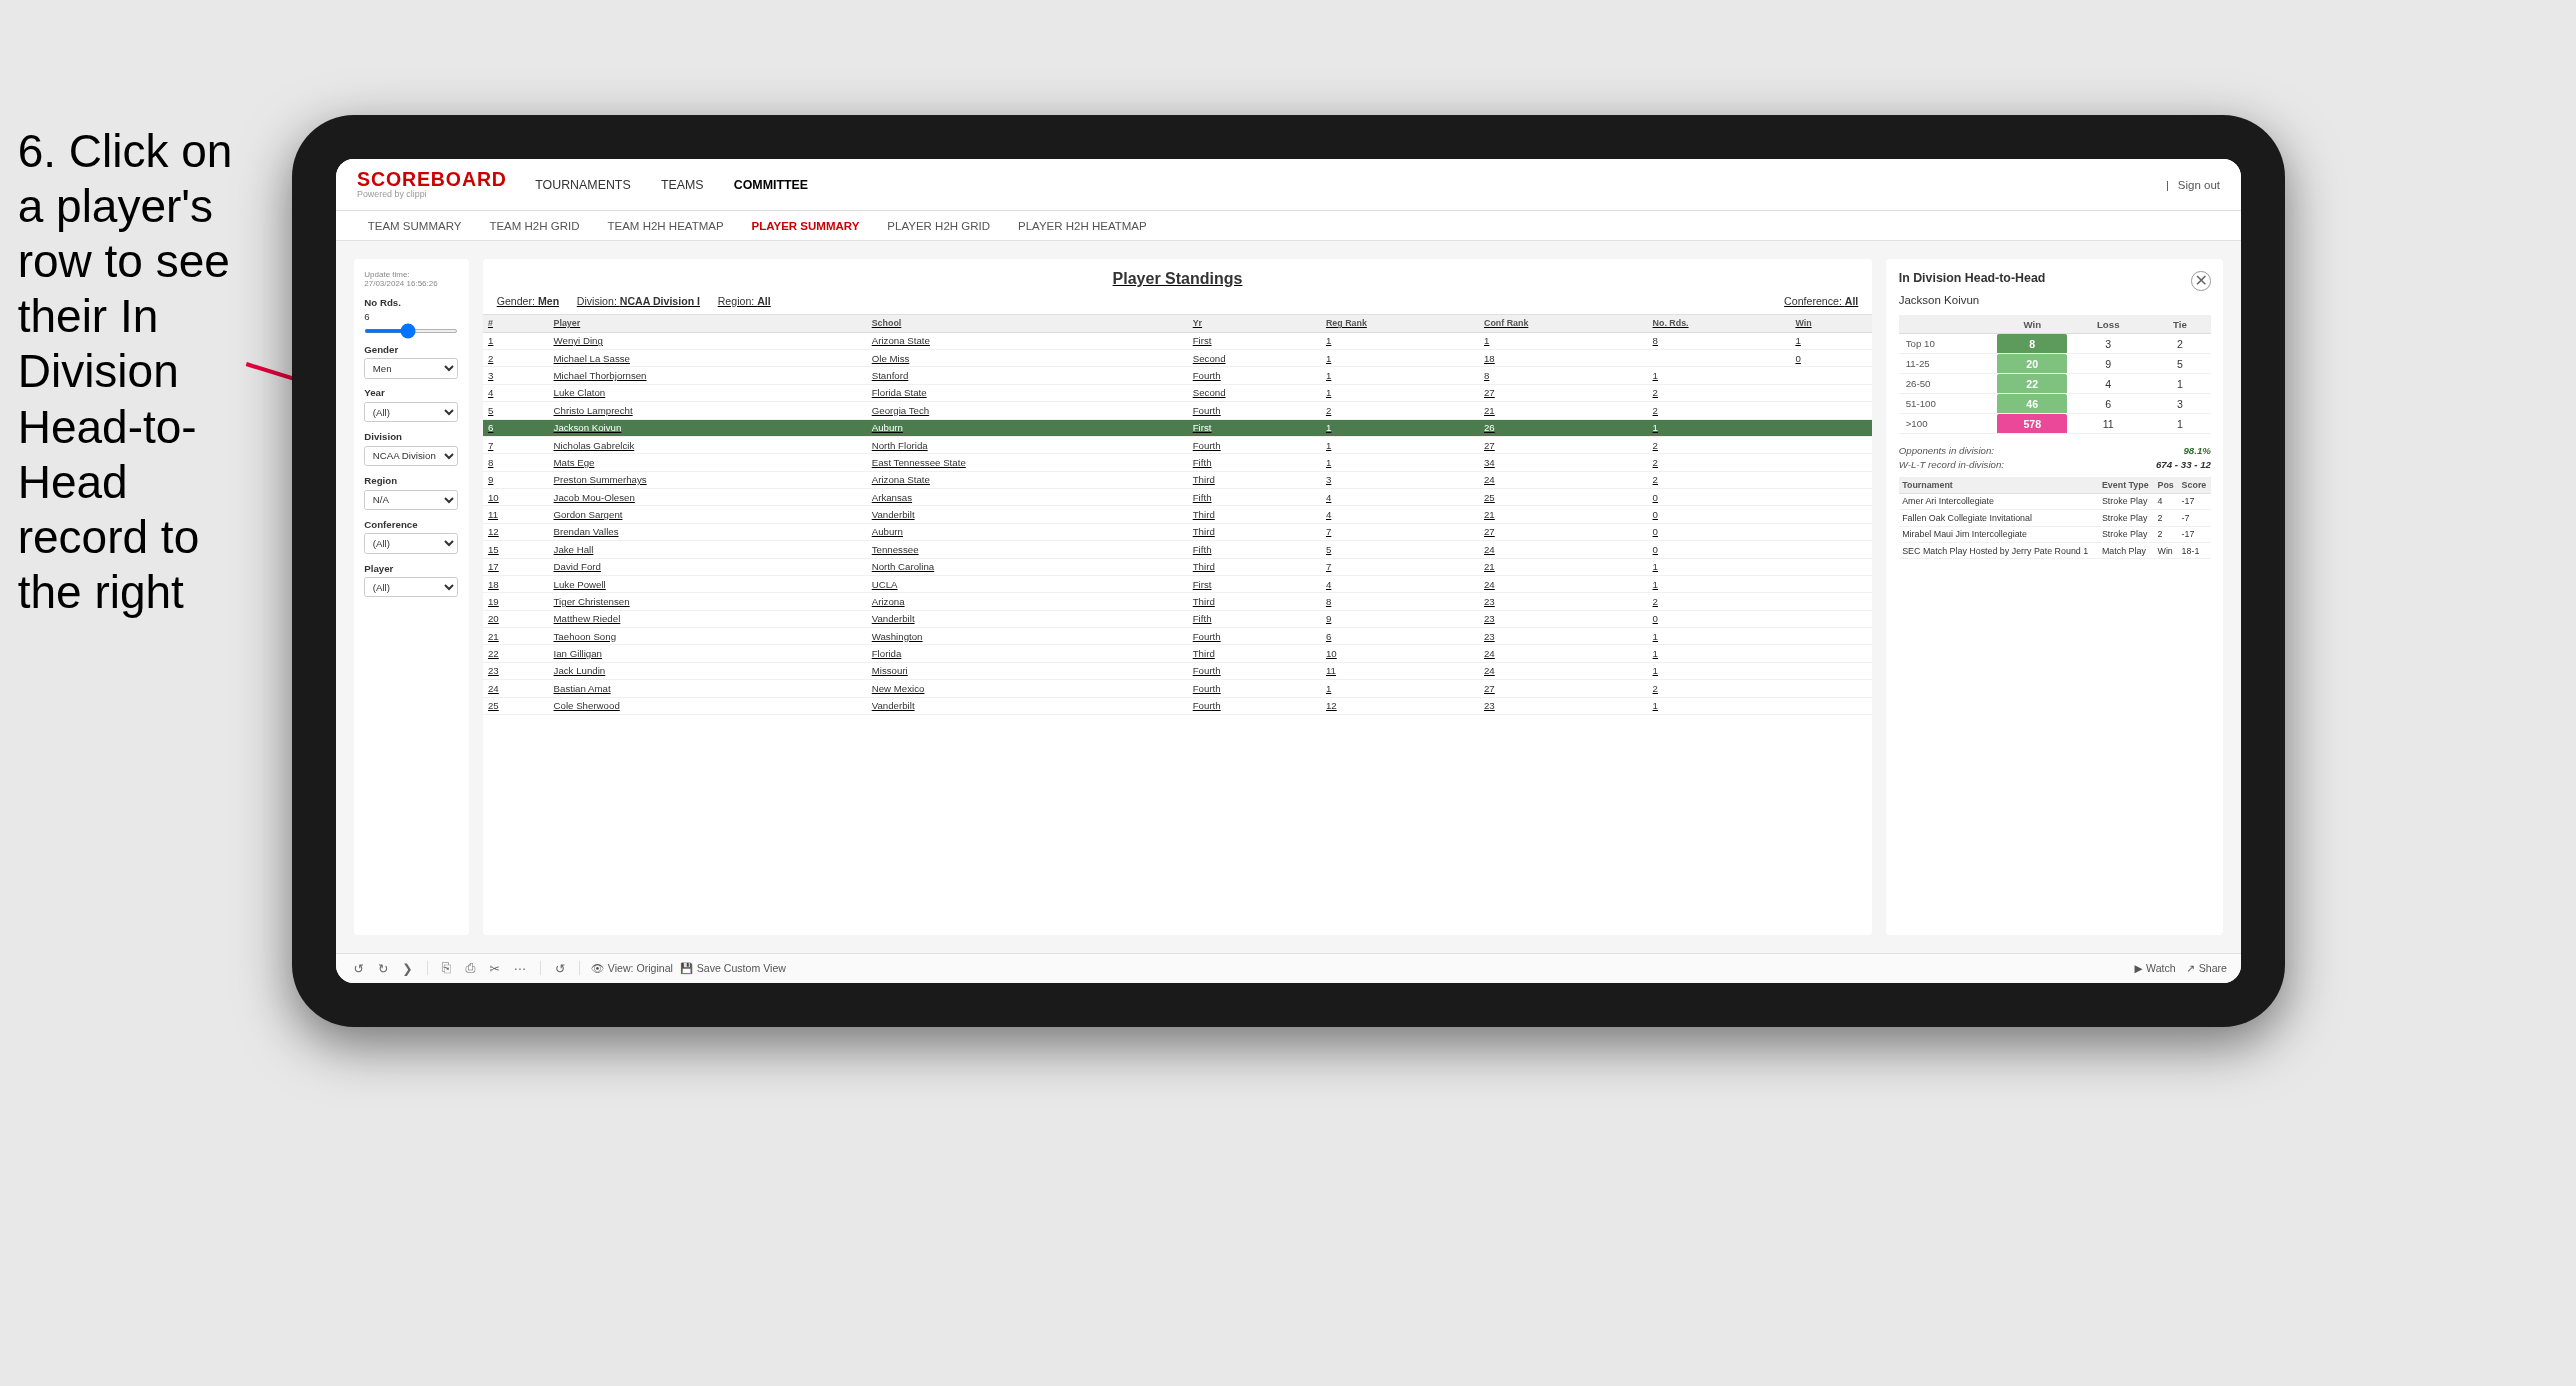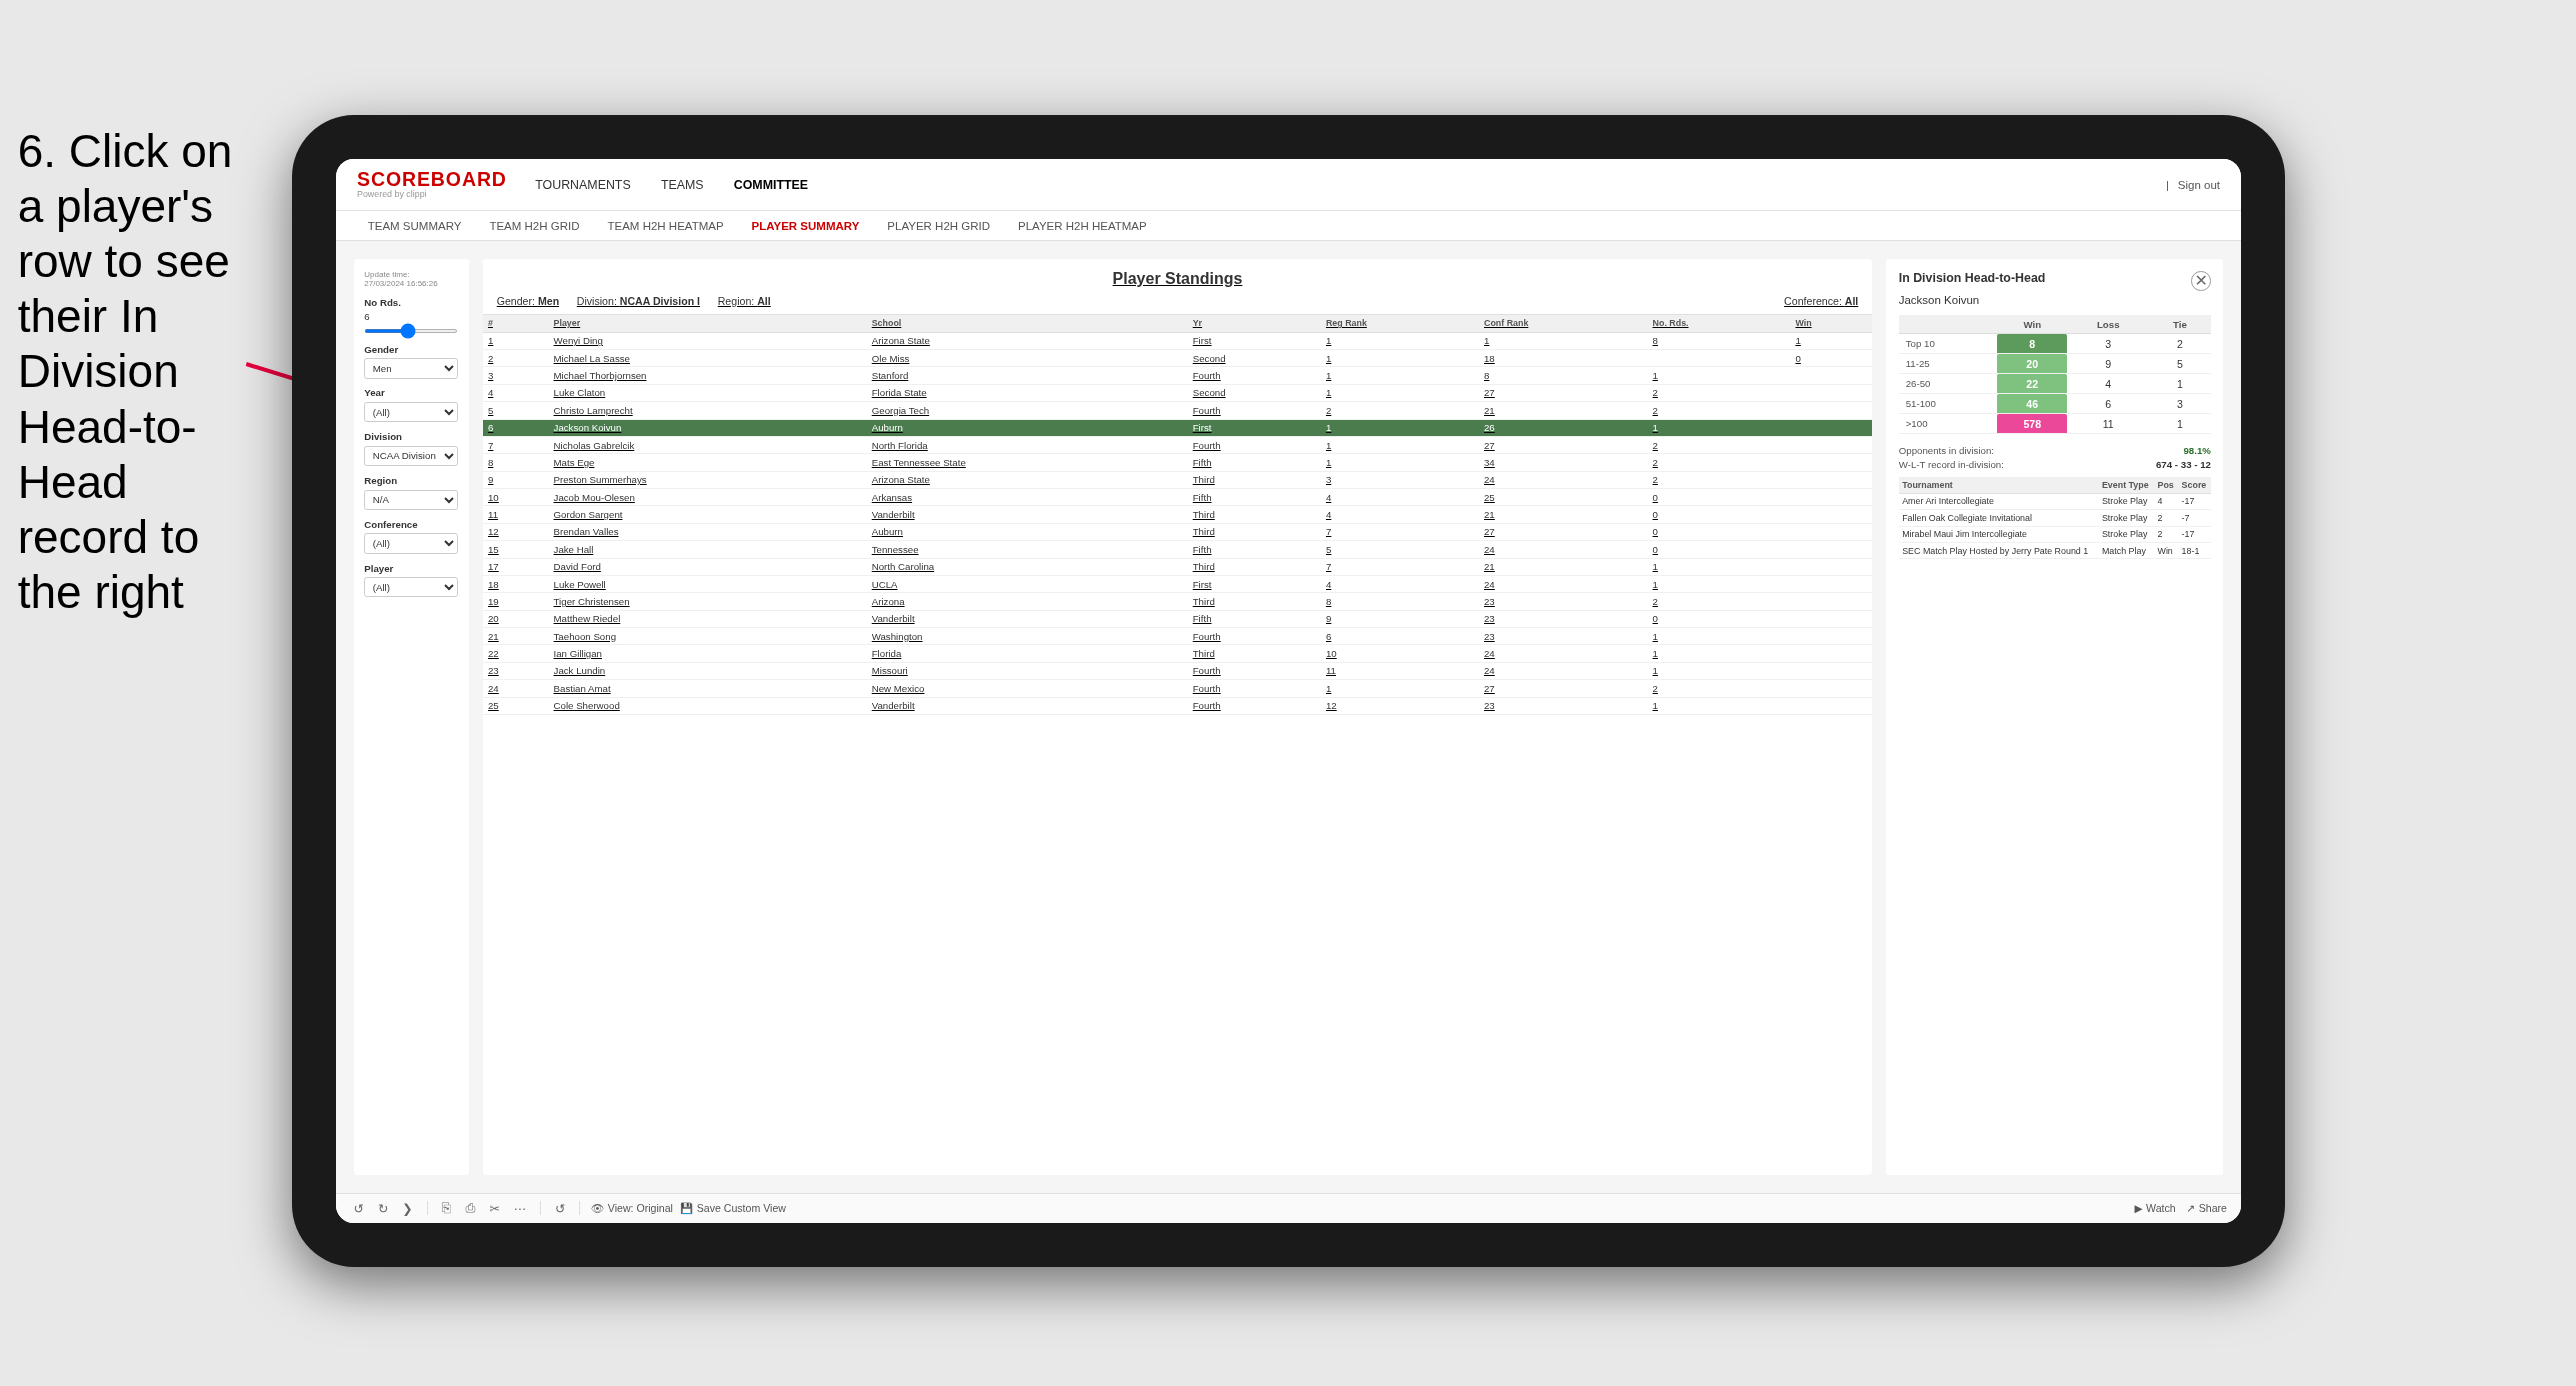--- a/index.html
+++ b/index.html
@@ -34,21 +34,21 @@
       height: 177px;
       pointer-events: none;
     }
 
     
     .tablet-frame {
       position: absolute;
       left: 292px;
       top: 115px;
       width: 1993px;
-      height: 1152px;
+      height: 912px;
       background: #1a1a1a;
       border-radius: 62px;
       padding: 44px;
       box-shadow: 0 17.7px 53px rgba(0,0,0,0.5);
     }
 
     .tablet-screen {
       width: 100%;
       height: 100%;
       background: #fff;
@@ -337,20 +337,21 @@
 
     .h2h-table td:first-child {
       text-align: left;
       font-size: 9.7px;
       color: #555;
     }
 
     .opponents-section {
       margin-top: 8.9px;
       font-size: 9.7px;
+      font-style: italic;
     }
 
     .opponents-row {
       display: flex;
       justify-content: space-between;
       margin-bottom: 3.5px;
     }
 
     .opponents-label {
       color: #555;

